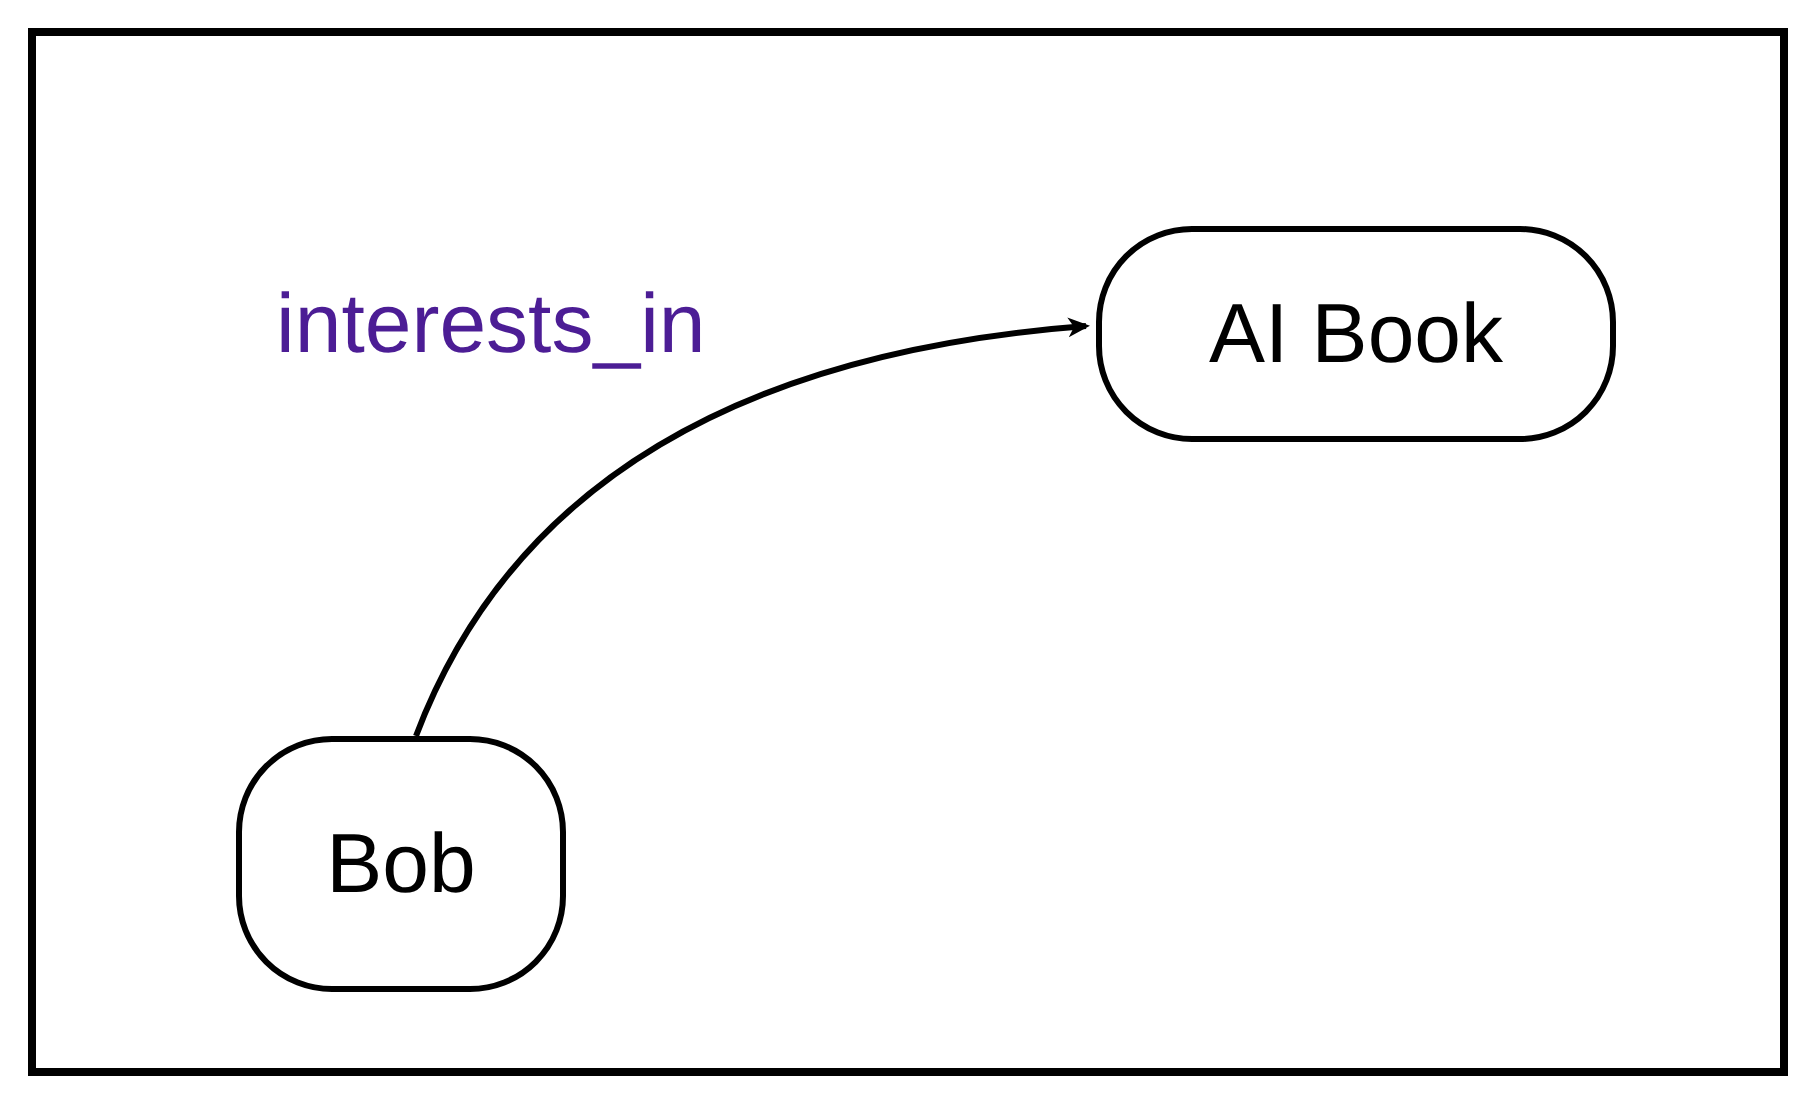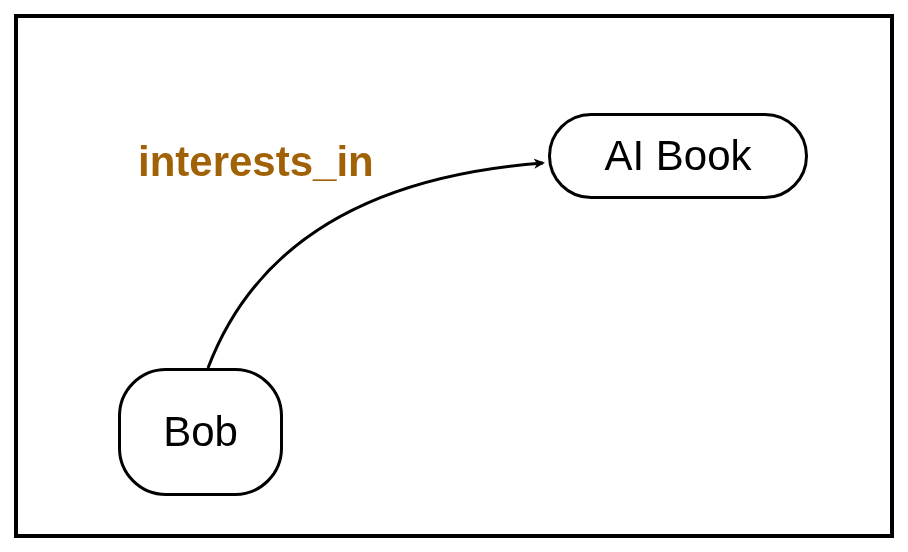--- a/index.html
+++ b/index.html
@@ -39,29 +39,29 @@
     .node-bob {
       left: 100px;
       top: 350px;
       width: 165px;
       height: 128px;
     }
     .node-aibook {
       left: 530px;
       top: 95px;
       width: 260px;
-      height: 86px;
+      height: 108px;
     }
     .edge-label {
       position: absolute;
       left: 120px;
       top: 120px;
       font-size: 42px;
-      font-weight: 700;
-      color: #a16207;
+      font-weight: 400;
+      color: #4c1d95;
     }
     .edge-svg {
       position: absolute;
       left: 0;
       top: 0;
       width: 880px;
       height: 524px;
       pointer-events: none;
     }
   </style>

